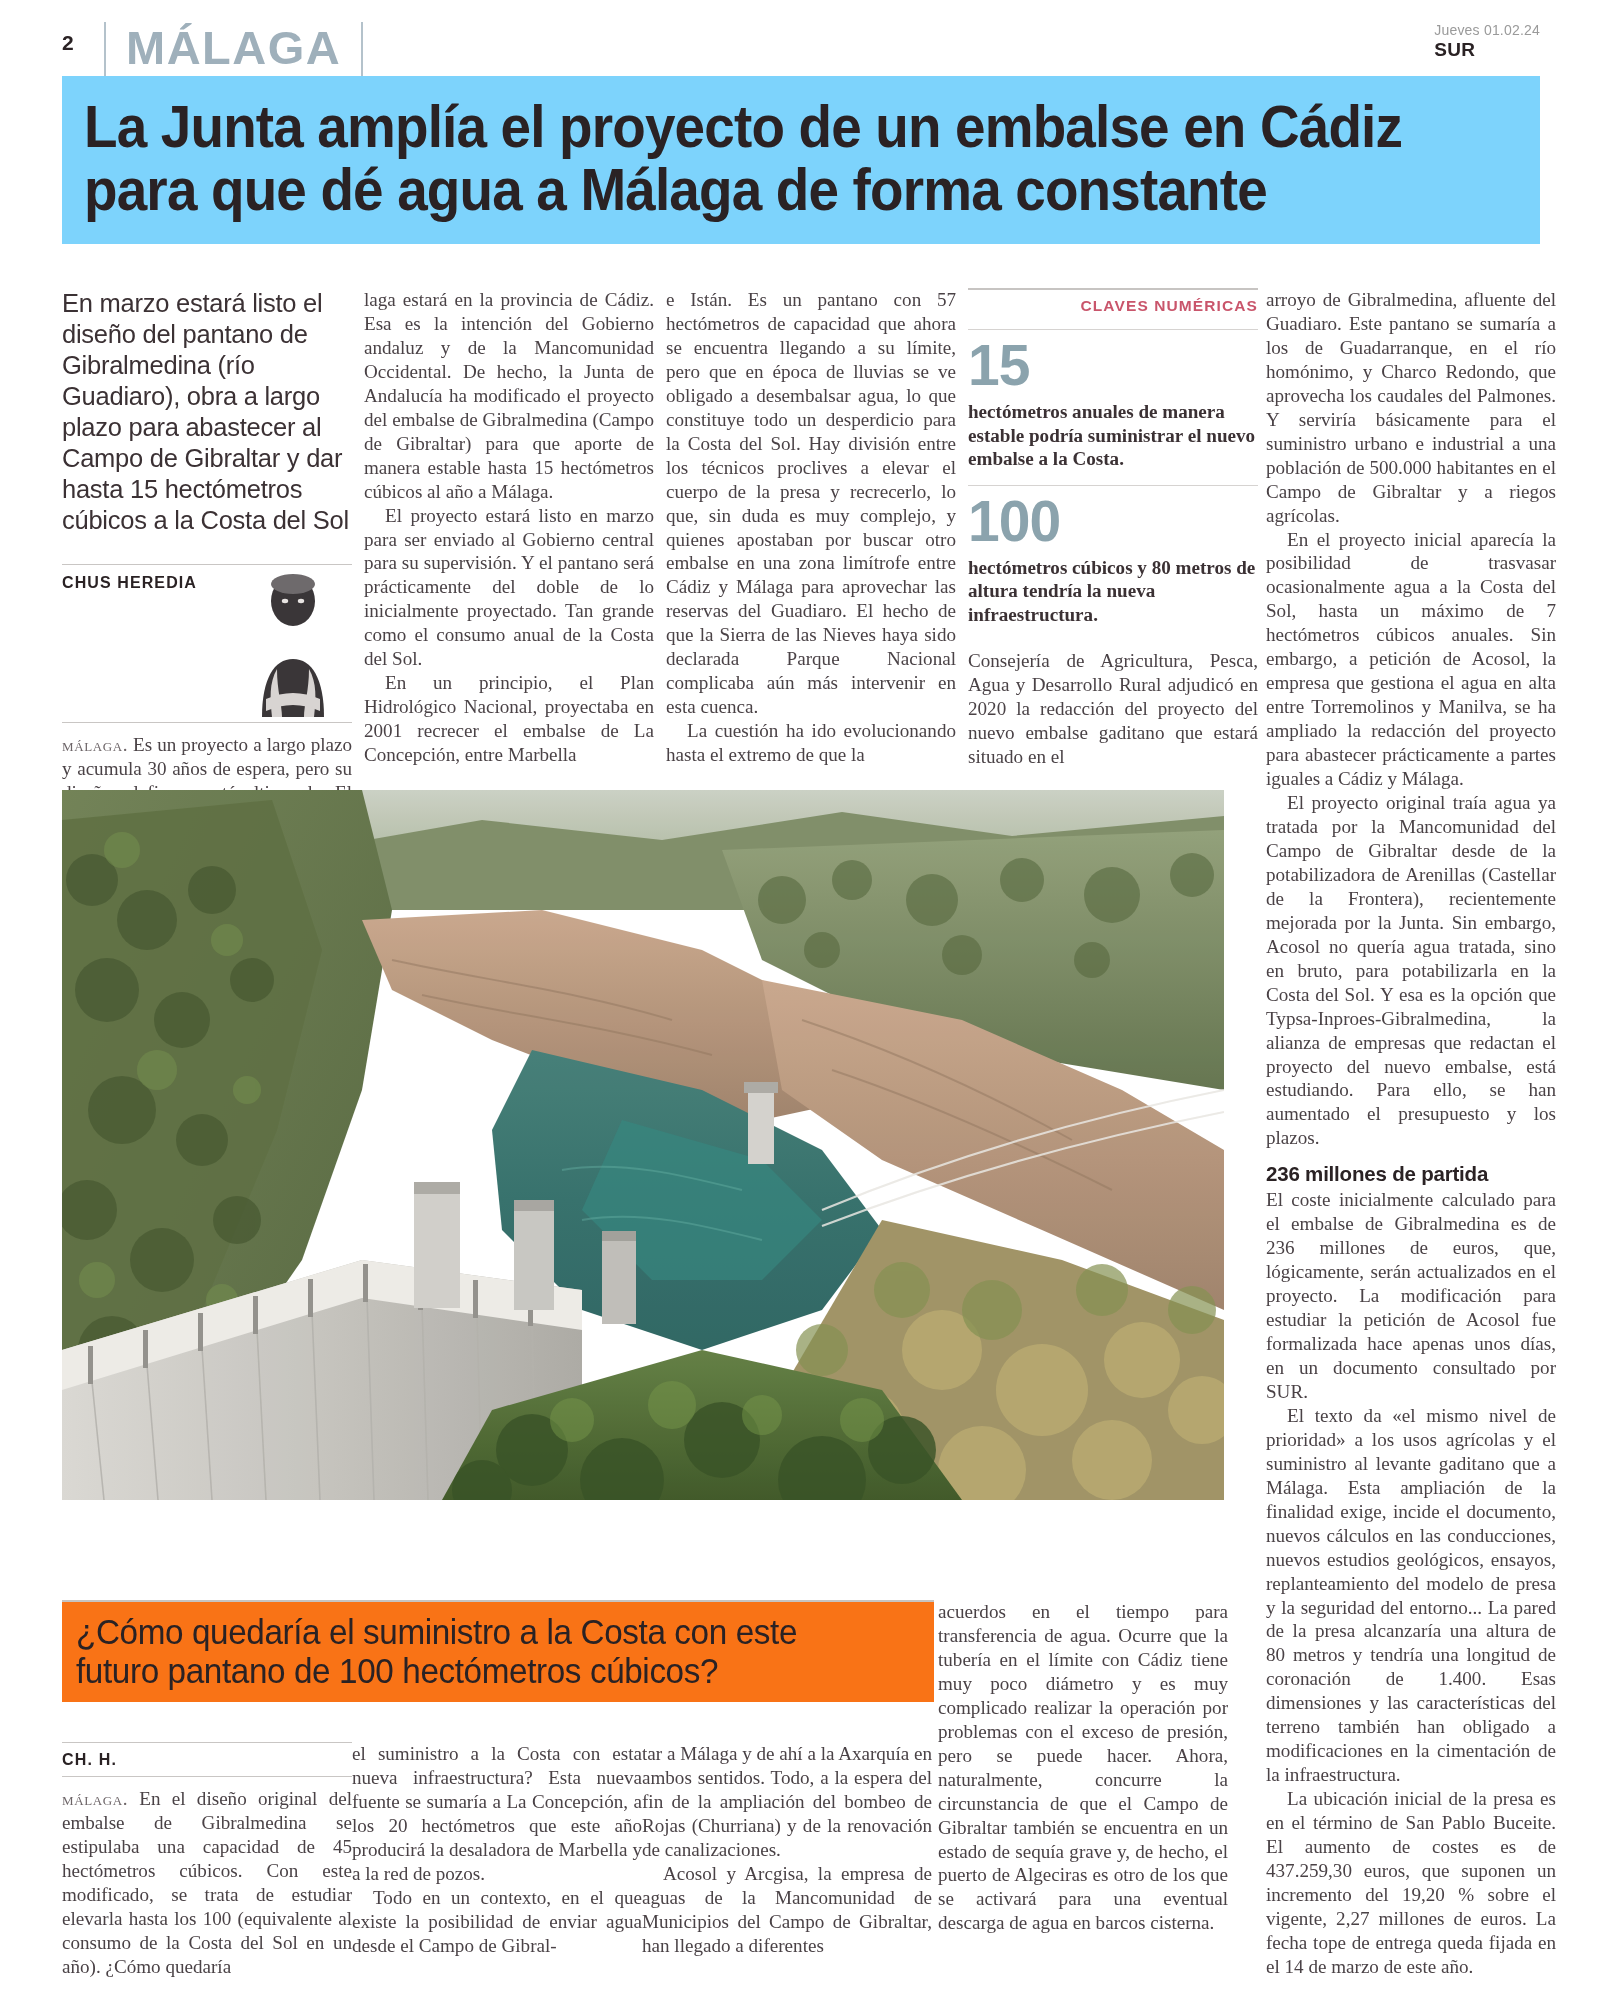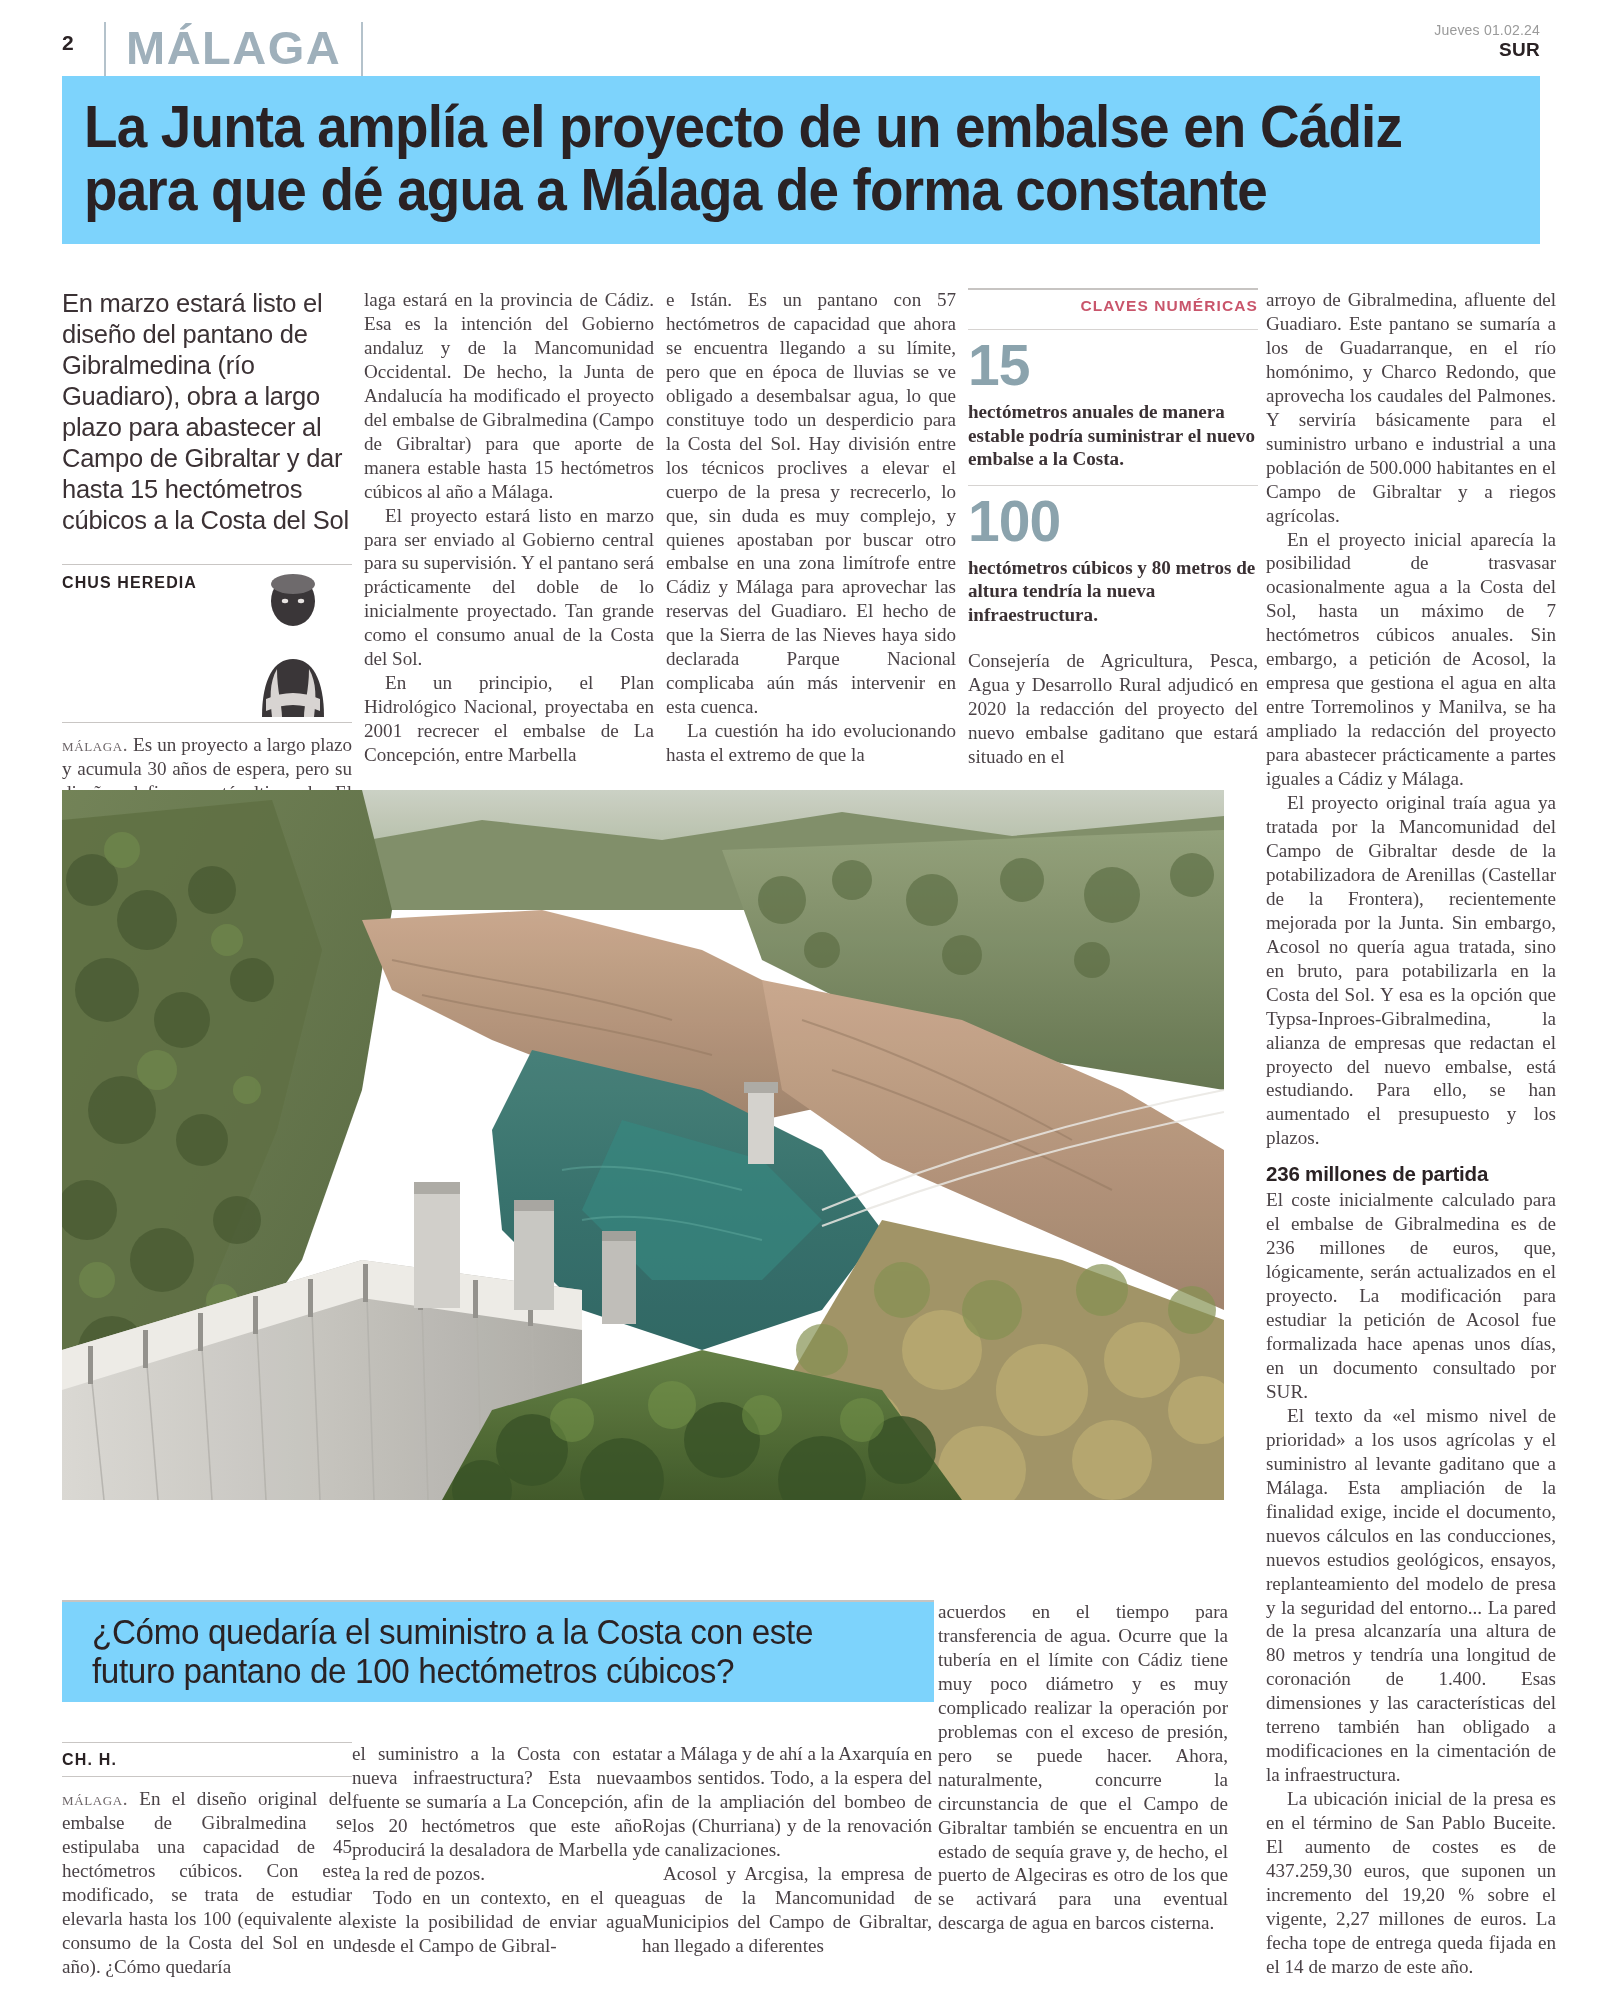--- a/index.html
+++ b/index.html
@@ -55,21 +55,20 @@
   .section-name {
     font-family: "Liberation Sans", sans-serif;
     font-size: 47px;
     font-weight: 700;
     letter-spacing: 1.5px;
     color: #9fb0bb;
     line-height: 1;
   }
   .masthead-right {
     margin-left: auto;
-    text-align: right;
     padding-top: 4px;
   }
   .issue-date {
     font-family: "Liberation Sans", sans-serif;
     font-size: 14px;
     color: #9a9a9a;
     letter-spacing: 0.2px;
     line-height: 1.2;
   }
   .brand {
@@ -240,23 +239,23 @@
     position: absolute;
     left: 1266px; top: 288px;
     width: 290px;
   }
 
   
   .art2-head-band {
     position: absolute;
     left: 62px; top: 1600px;
     width: 872px;
-    background: #7dd3fc;
+    background: #f97316;
     border-top: 2px solid #c7c4c2;
-    padding: 10px 14px 12px 30px;
+    padding: 10px 14px 12px 14px;
   }
   .art2-headline {
     font-family: "Liberation Sans", sans-serif;
     font-weight: 400;
     font-size: 35px;
     line-height: 1.12;
     color: #2a2224;
     letter-spacing: -0.4px;
     transform: scaleX(0.95);
     transform-origin: left center;

